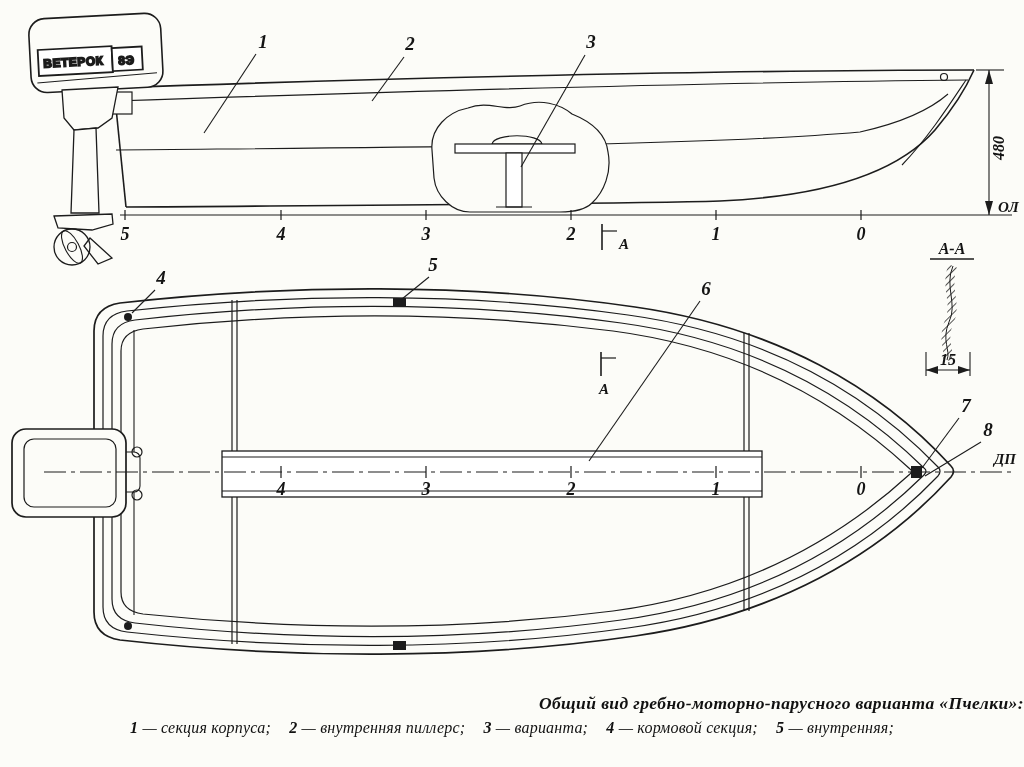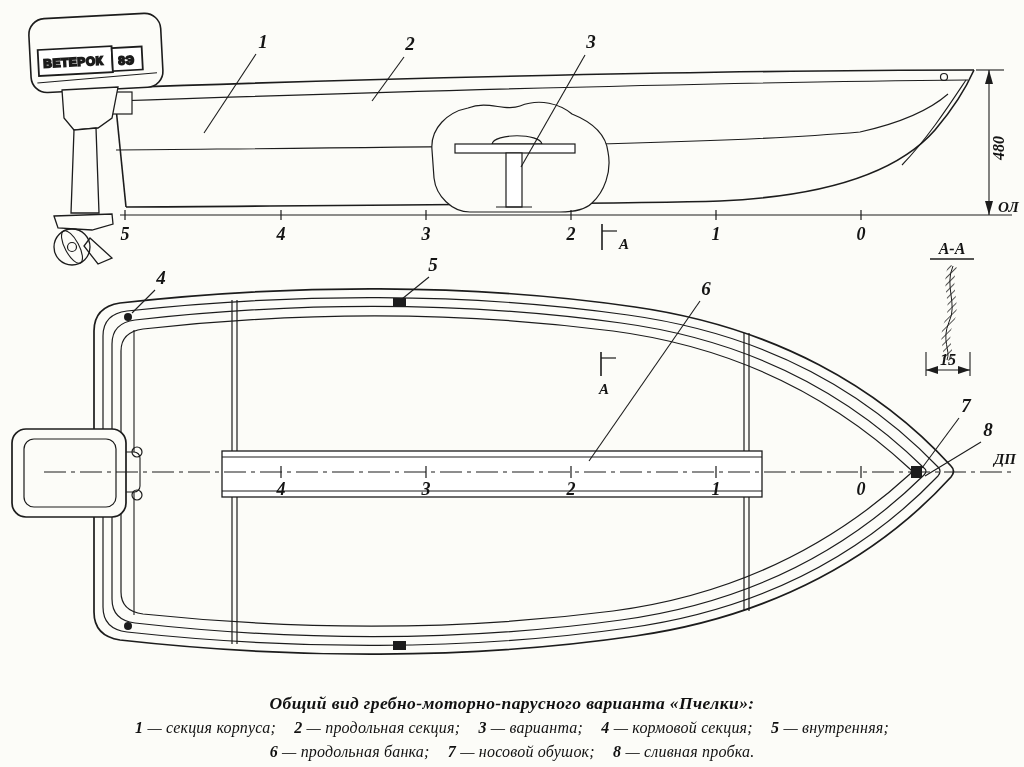--- a/index.html
+++ b/index.html
@@ -14,21 +14,21 @@
   text{font-family:"Liberation Serif",serif;fill:#141414;}
   .t-callout{font-size:19px;font-style:italic;font-weight:bold;}
   .t-station{font-size:18px;font-style:italic;font-weight:bold;}
   .t-dim{font-size:16px;font-style:italic;font-weight:bold;}
   .t-small{font-size:15px;font-style:italic;font-weight:bold;}
   .t-motor{font-family:"Liberation Sans",sans-serif;font-size:12px;font-weight:bold;letter-spacing:.5px;}
   .caption{
     position:absolute;left:0;right:0;top:690px;text-align:center;color:#111;
     font-style:italic;line-height:1.5;
   }
-  .cap-title{font-size:17.5px;font-weight:bold;letter-spacing:.4px;}
+  .cap-title{font-size:17.5px;font-weight:bold;letter-spacing:.4px;text-align:right;}
   .cap-line{font-size:16px;letter-spacing:.2px;}
   .cap-line .item{margin:0 7px;white-space:nowrap;font-family:Liberation Serif, serif;}
   .cap-line b{font-weight:bold;}
 </style>
 </head>
 <body>
 
 <div class="page">
 
 <svg width="1024" height="690" viewBox="0 0 1024 690">
@@ -215,25 +215,20 @@
       <polygon points="958,366 958,374 970,370" class="dark"></polygon>
       <text x="948" y="365" text-anchor="middle" class="t-dim">15</text>
     </g>
   </g>
 </svg>
 
   <div class="caption">
     <div class="cap-title">Общий вид гребно-моторно-парусного варианта «Пчелки»:</div>
     <div class="cap-line">
       <span class="item"><b>1</b><span> — секция корпуса;</span></span>
-      <span class="item"><b>2</b><span> — продольная секция;</span></span>
+      <span class="item"><b>2</b><span> — внутренняя пиллерс;</span></span>
       <span class="item"><b>3</b><span> — варианта;</span></span>
       <span class="item"><b>4</b><span> — кормовой секция;</span></span>
       <span class="item"><b>5</b><span> — внутренняя;</span></span>
     </div>
-    <div class="cap-line">
-      <span class="item"><b>6</b><span> — продольная банка;</span></span>
-      <span class="item"><b>7</b><span> — носовой обушок;</span></span>
-      <span class="item"><b>8</b><span> — сливная пробка.</span></span>
-    </div>
   </div>
 
 </div>
 
 </body></html>

